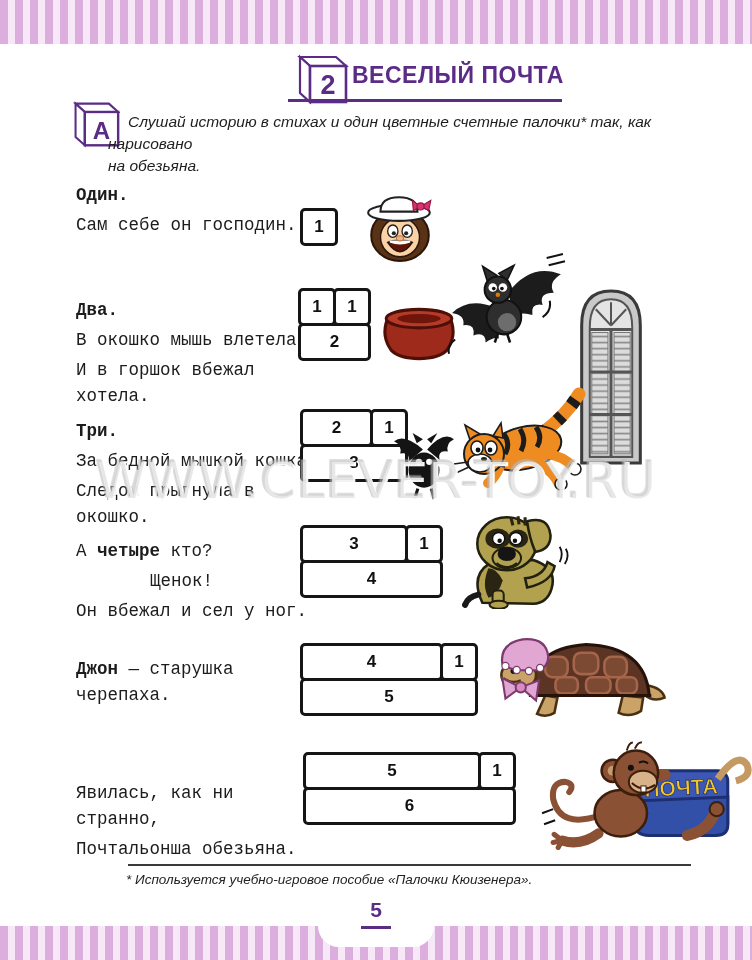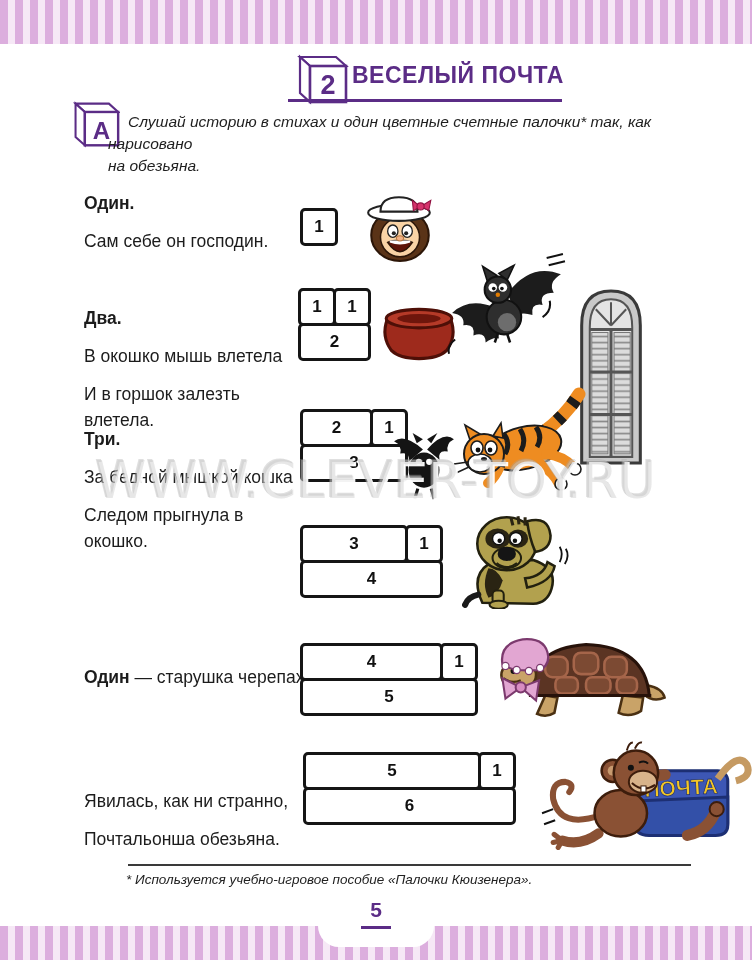--- a/index.html
+++ b/index.html
@@ -23,21 +23,21 @@
   .cube-svg { position:absolute; }
   #title-cube { left:294px; top:54px; }
   #a-cube { left:70px; top:100px; }
 
   
   #instruction { position:absolute; left:108px; top:111px; width:610px; font-style:italic; font-size:15.5px; line-height:22px; font-weight:500; color:#1e1e1e; }
   #instruction .ind { text-indent:20px; }
 
   
   .sec-text { position:absolute; left:72px; width:250px; font-size:17.5px; line-height:26px; color:#1c1c1c; }
-  .sec-text p { margin:12px; }
+  .sec-text p { margin:4px;font-family:Liberation Mono, monospace; }
   .b { font-weight:700; }
   .indent { margin-left:78px !important; }
 
   
   .diagram { position:absolute; display:flex; flex-direction:column; align-items:flex-start; }
   .drow { display:flex; }
   .drow + .drow { margin-top:-3px; }
   .cell {
     height:38px; border:3px solid #151515; border-radius:5px; background:#fff;
     display:flex; align-items:center; justify-content:center;
@@ -117,21 +117,21 @@
       <path d="M31 22 Q31 8 49 8 Q67 8 67 22 Z" fill="#fff" stroke="#222" stroke-width="2"></path>
       <path d="M70 17 L80 11 L78 21 Z" fill="#d6336c" stroke="#8f1040" stroke-width="1"></path>
       <path d="M70 17 L62 11 L63 21 Z" fill="#d6336c" stroke="#8f1040" stroke-width="1"></path>
       <circle cx="70" cy="17" r="3.5" fill="#d6336c" stroke="#8f1040" stroke-width="1"></circle>
     </svg>
   </div>
 
   <div class="sec-text" style="top:293px">
     <p><span></span><span class="b">Два.</span><span></span></p>
     <p>В окошко мышь влетела</p>
-    <p>И в горшок залезть влетела.</p>
+    <p>И в горшок вбежал хотела.</p>
   </div>
   <div class="diagram" style="left:298px;top:288px">
     <div class="drow">
       <div class="cell w1">1</div>
       <div class="cell w1">1</div>
     </div>
     <div class="drow">
         <div class="cell w2">2</div>
       </div>
   </div>
@@ -224,20 +224,25 @@
       <ellipse cx="34" cy="77" rx="12" ry="9" fill="#fff" stroke="#1c1c1c" stroke-width="1.6"></ellipse>
       <ellipse cx="31" cy="62" rx="6" ry="7" fill="#fff" stroke="#1c1c1c" stroke-width="1.6"></ellipse>
       <circle cx="32" cy="64" r="2.4" fill="#111"></circle>
       <ellipse cx="45" cy="62" rx="6" ry="7" fill="#fff" stroke="#1c1c1c" stroke-width="1.6"></ellipse>
       <circle cx="44" cy="64" r="2.4" fill="#111"></circle>
       <ellipse cx="38" cy="73" rx="3" ry="2" fill="#1c1c1c"></ellipse>
       <path d="M22 76 l-14 2 M23 81 l-13 6 M46 78 l13 3" stroke="#1c1c1c" stroke-width="1.5" fill="none"></path>
     </svg>
   </div>
 
+  <div class="sec-text" style="top:534px">
+    <p><span>А </span><span class="b">четыре</span><span> кто?</span></p>
+    <p class="indent">Щенок!</p>
+    <p>Он вбежал и сел у ног.</p>
+  </div>
   <div class="diagram" style="left:300px;top:525px">
     <div class="drow">
       <div class="cell w3">3</div>
       <div class="cell w1">1</div>
     </div>
     <div class="drow">
         <div class="cell w4">4</div>
       </div>
   </div>
   <div class="illus" style="left:462px;top:509px">
@@ -258,21 +263,21 @@
         <circle cx="52" cy="31" r="2.2" fill="#111"></circle>
       <ellipse cx="44" cy="48" rx="14" ry="10" fill="#b2a14e" stroke="#22200f" stroke-width="2"></ellipse>
       <ellipse cx="44" cy="44" rx="9" ry="7" fill="#151515"></ellipse>
       <path d="M34 53 q10 8 20 0" stroke="#22200f" stroke-width="2" fill="none"></path>
       <rect x="30" y="80" width="11" height="13" rx="4" fill="#b2a14e" stroke="#22200f" stroke-width="2"></rect>
       <ellipse cx="36" cy="94" rx="9" ry="4" fill="#b2a14e" stroke="#22200f" stroke-width="2"></ellipse>
     </svg>
   </div>
 
   <div class="sec-text" style="top:652px;width:260px">
-    <p><span></span><span class="b">Один</span><span> — старушка черепаха.</span></p>
+    <p><span></span><span class="b">Джон</span><span> — старушка черепаха.</span></p>
   </div>
   <div class="diagram" style="left:300px;top:643px">
     <div class="drow">
       <div class="cell w4">4</div>
       <div class="cell w1">1</div>
     </div>
     <div class="drow">
         <div class="cell w5">5</div>
       </div>
   </div>

